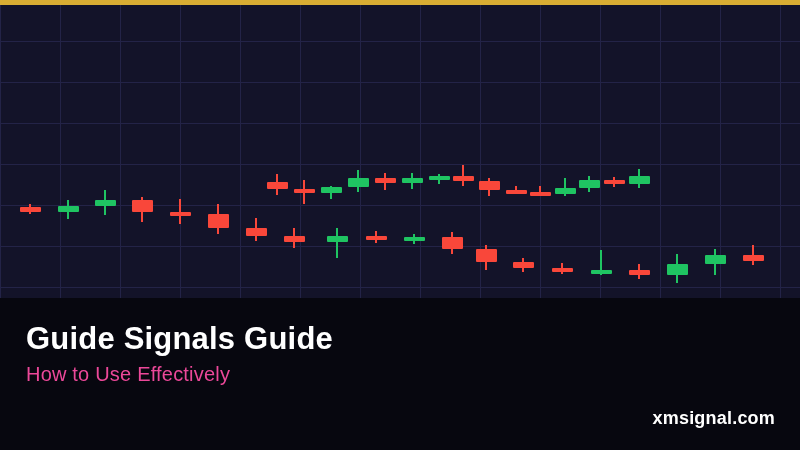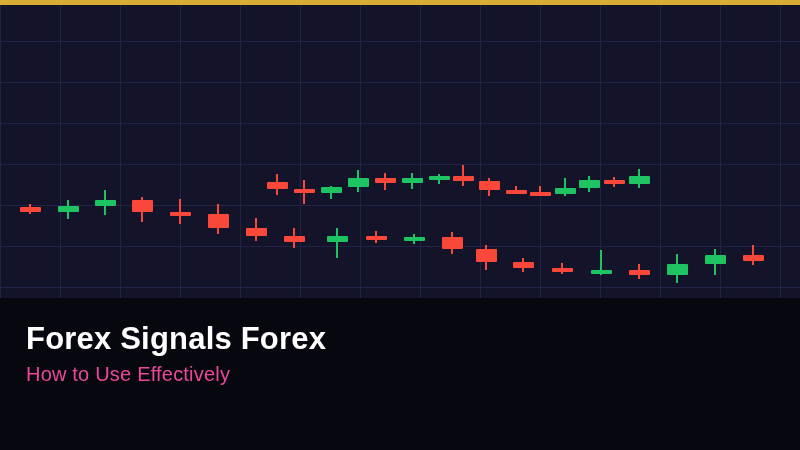--- a/index.html
+++ b/index.html
@@ -243,18 +243,19 @@
           <div class="body" style="top: 6px; height: 9px;"></div>
         </div>
         <div class="candle down" style="left: 742.5px; top: 245px; width: 21px; height: 20px;">
           <div class="wick" style="top: 0px; height: 20px;"></div>
           <div class="body" style="top: 10px; height: 6px;"></div>
         </div>
       </div>
   </div>
 
   <div class="text-panel">
-    <div class="title">Forex Signals Forex</div>
+    <div class="title">Guide Signals Guide</div>
     <div class="subtitle">How to Use Effectively</div>
+    <div class="domain">xmsignal.com</div>
   </div>
 
 
 </div>
 
 </body></html>

